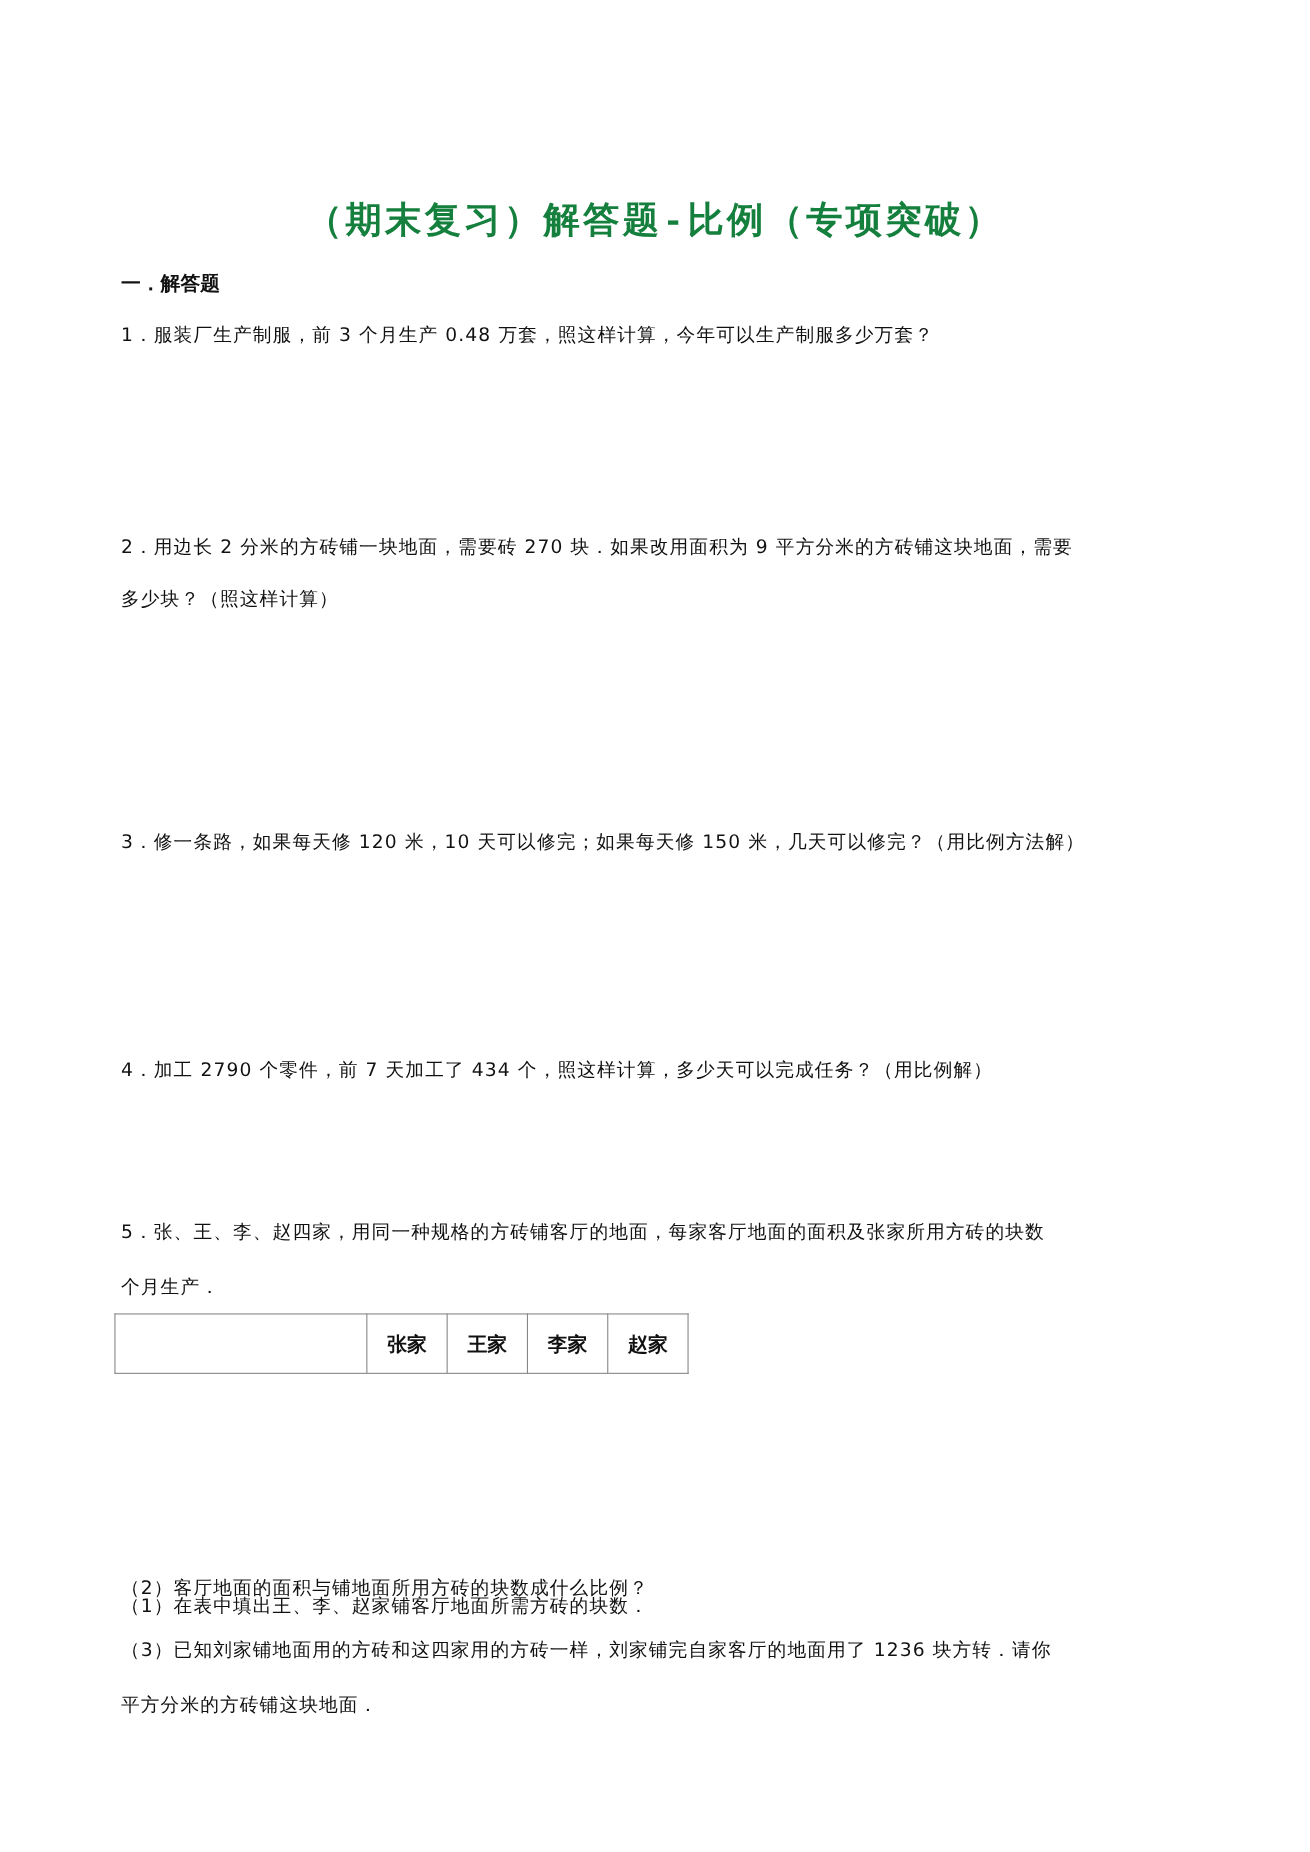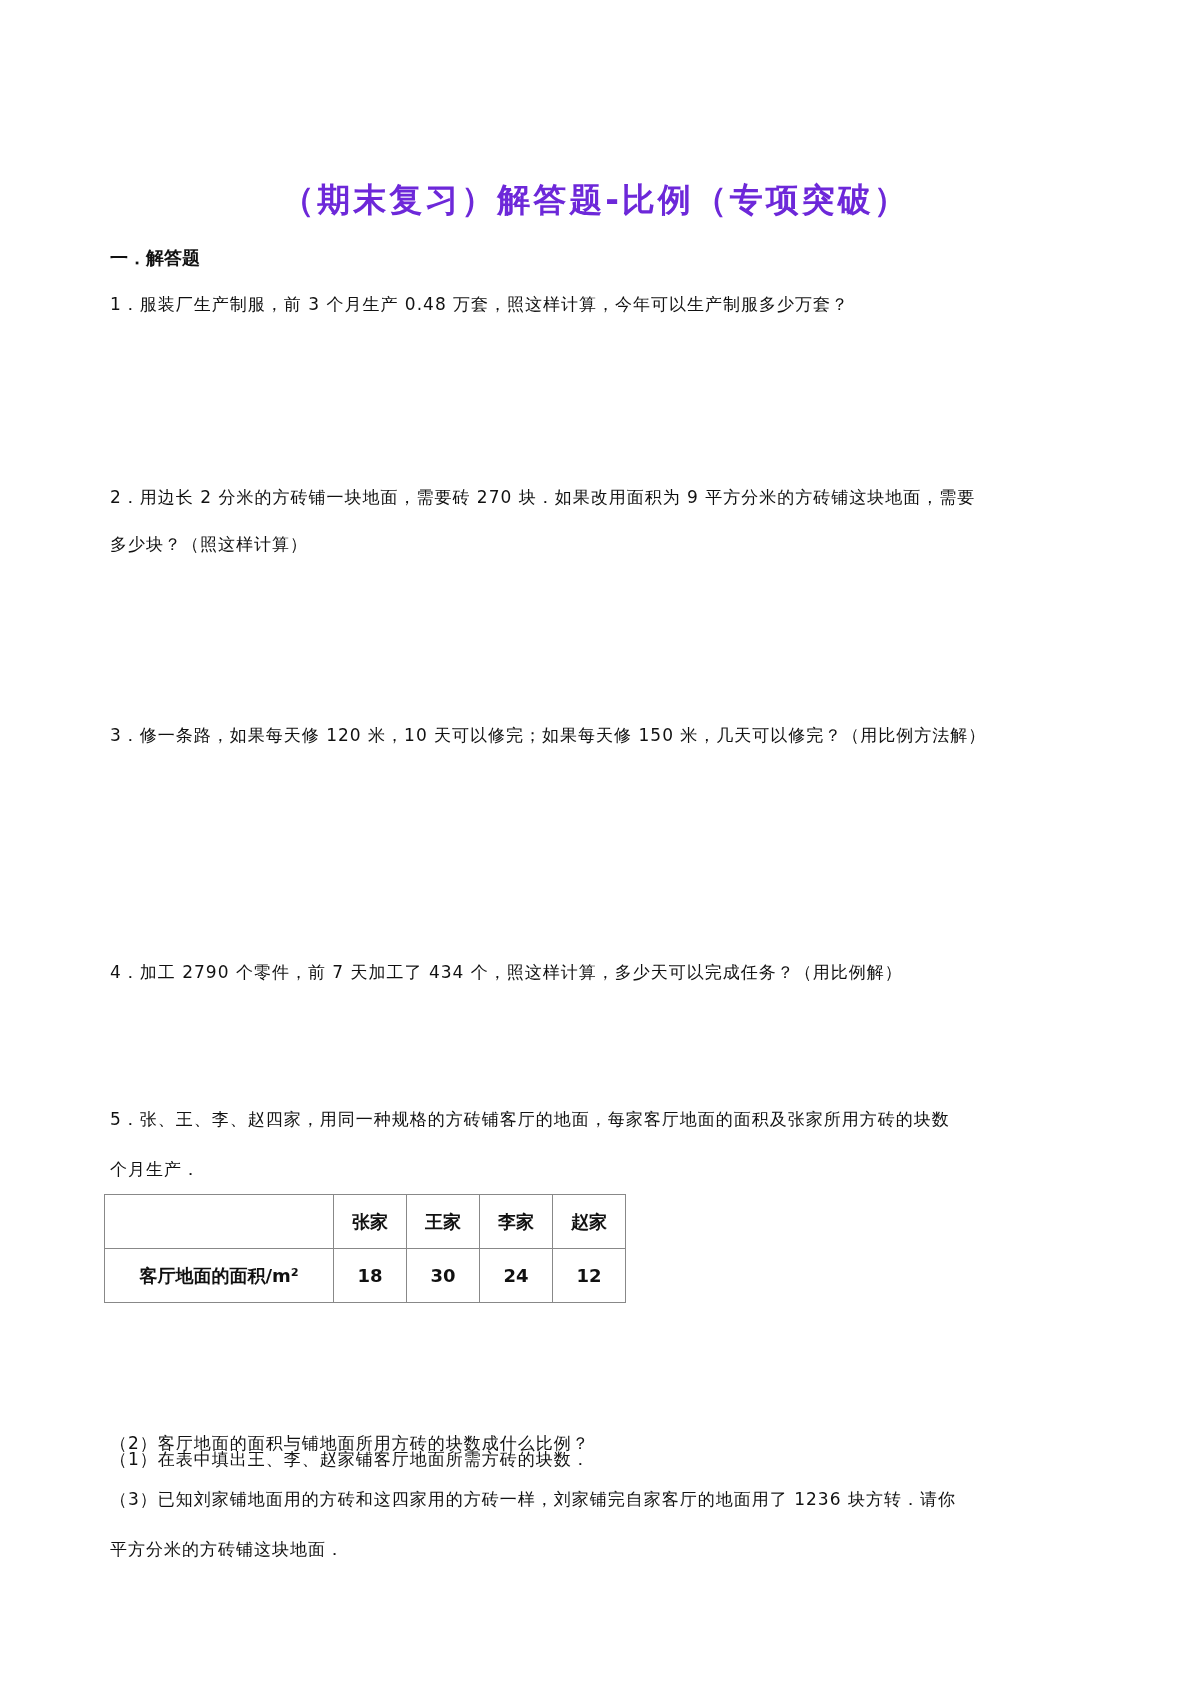--- a/index.html
+++ b/index.html
@@ -1,61 +1,54 @@
 <!DOCTYPE html>
 <html><head>
 <meta charset="utf-8">
 <style>
   html, body { margin: 0; padding: 0; background: #ffffff; }
   body { width: 1191px; height: 1684px; position: relative; overflow: hidden;
          font-family: "DejaVu Sans", "Liberation Sans", sans-serif; color: #111; }
   .abs { position: absolute; white-space: nowrap; text-align: center; }
-  .title { left: 0; width: 1191px; top: 178px; text-align: center; color: #6d28d9;
-           font-size: 33px; font-weight: bold; letter-spacing: 3px; }
+  .title { left: 0; width: 1191px; top: 178px; text-align: center; color: #15803d;
+           font-size: 33px; font-weight: bold; letter-spacing: 3px; font-family: Liberation Mono, monospace; }
   .section { left: 110px; top: 246px; font-size: 18px; font-weight: bold; }
   .q { left: 110px; font-size: 17px; letter-spacing: 1px; }
   table.data { position: absolute; left: 104px; top: 1194px; border-collapse: collapse;
                font-size: 18px; font-weight: bold; }
   table.data td { border: 1.5px solid #888; text-align: center; height: 53px; padding: 0; }
   td.rowlabel { width: 228px; }
   td.col { width: 72px; }
 </style>
 </head>
 <body>
 
 <div class="abs title">（期末复习）解答题-比例（专项突破）</div>
 <div class="abs section">一．解答题</div>
 
 <div class="abs q" style="top:293px">1．服装厂生产制服，前 3 个月生产 0.48 万套，照这样计算，今年可以生产制服多少万套？</div>
 
 <div class="abs q" style="top:486px">2．用边长 2 分米的方砖铺一块地面，需要砖 270 块．如果改用面积为 9 平方分米的方砖铺这块地面，需要</div>
 <div class="abs q" style="top:533px">多少块？（照这样计算）</div>
 
-<div class="abs q" style="top:724px">3．修一条路，如果每天修 120 米，10 天可以修完；如果每天修 150 米，几天可以修完？（用比例方法解）</div>
+<div class="abs q" style="top:754px">3．修一条路，如果每天修 120 米，10 天可以修完；如果每天修 150 米，几天可以修完？（用比例方法解）</div>
 
 <div class="abs q" style="top:961px">4．加工 2790 个零件，前 7 天加工了 434 个，照这样计算，多少天可以完成任务？（用比例解）</div>
 
 <div class="abs q" style="top:1108px">5．张、王、李、赵四家，用同一种规格的方砖铺客厅的地面，每家客厅地面的面积及张家所用方砖的块数</div>
 <div class="abs q" style="top:1158px">个月生产．</div>
 
 <table class="data">
   <tbody>
       <tr>
     <td class="rowlabel"></td>
     <td class="col">张家</td>
     <td class="col">王家</td>
     <td class="col">李家</td>
     <td class="col">赵家</td>
   </tr>
-  <tr>
-    <td class="rowlabel">客厅地面的面积/m²</td>
-    <td class="col">18</td>
-    <td class="col">30</td>
-    <td class="col">24</td>
-    <td class="col">12</td>
-  </tr>
 </tbody>
   </table>
 
 <div class="abs q" style="top:1448px">（1）在表中填出王、李、赵家铺客厅地面所需方砖的块数．</div>
 <div class="abs q" style="top:1432px">（2）客厅地面的面积与铺地面所用方砖的块数成什么比例？</div>
 <div class="abs q" style="top:1488px">（3）已知刘家铺地面用的方砖和这四家用的方砖一样，刘家铺完自家客厅的地面用了 1236 块方转．请你</div>
 <div class="abs q" style="top:1538px">平方分米的方砖铺这块地面．</div>
 
 </body></html>

